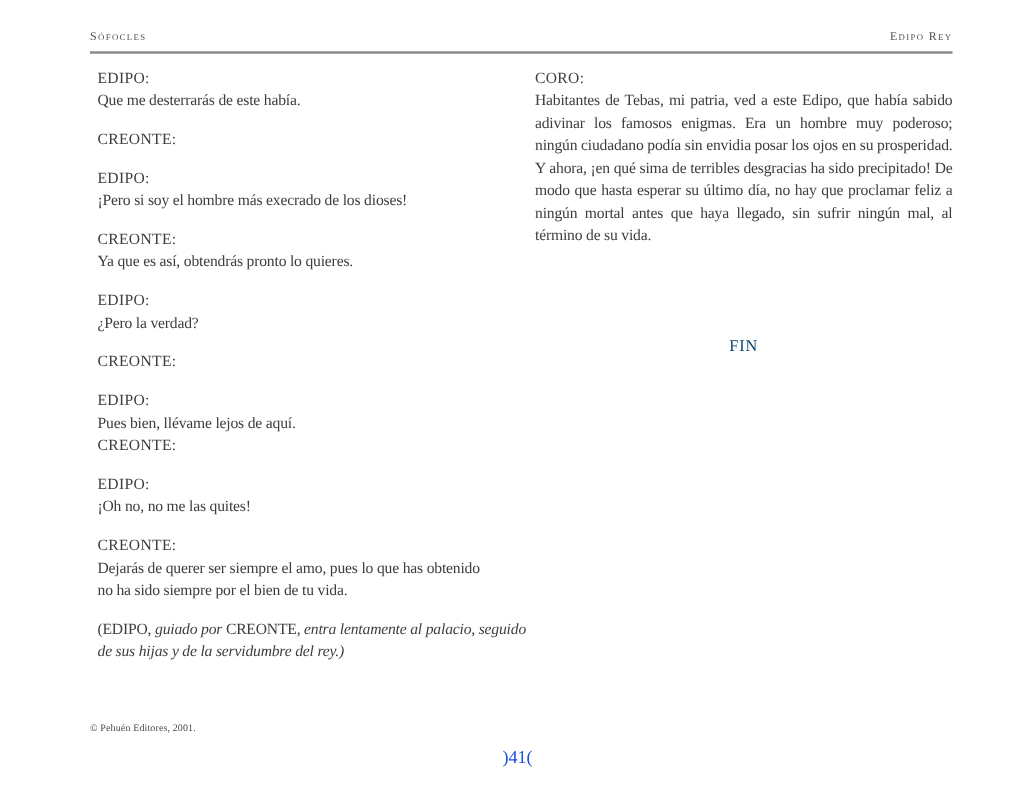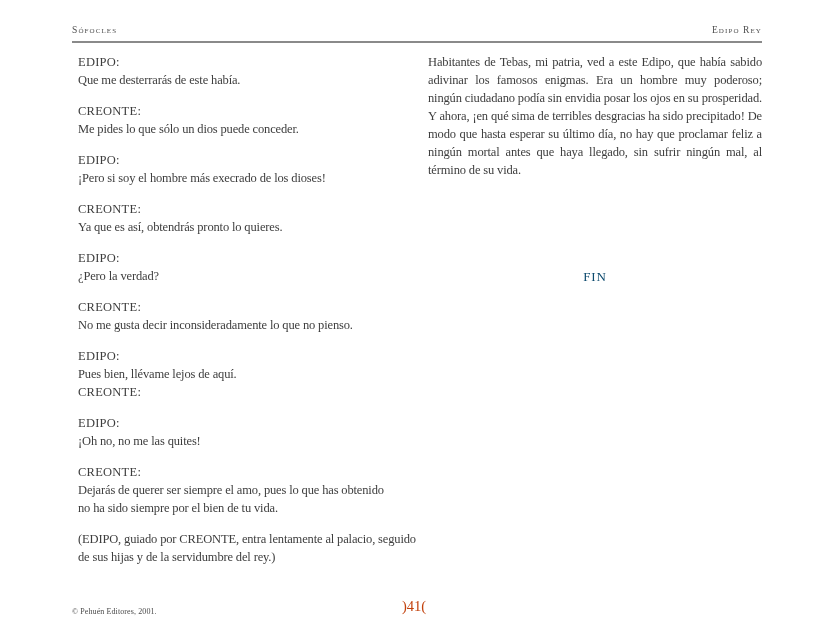--- a/index.html
+++ b/index.html
@@ -51,50 +51,50 @@
   .line { white-space: nowrap; }
   .speaker { letter-spacing: 0.25px; }
 
   .coro-text {
     margin: 0;
     text-align: justify;
     white-space: normal;
   }
 
   .stage { margin-top: 0; }
-  .it { }
+  .it { font-style: italic; }
 
   .fin {
     position: absolute;
     left: 428px;
     top: 269px;
     width: 334px;
     text-align: center;
     font-size: 13px;
     letter-spacing: 0.8px;
     color: #0c4a6e;
   }
 
   
   .copyright {
     position: absolute;
     left: 72px;
-    top: 607px;
+    top: 578px;
     font-size: 8px;
     letter-spacing: 0.1px;
     color: #4a4a4a;
   }
   .folio {
     position: absolute;
     left: 0;
     top: 598px;
     width: 828px;
     text-align: center;
     font-size: 14.5px;
-    color: #c2410c;
+    color: #1d4ed8;
   }
 </style>
 </head>
 <body>
 
 <div class="page">
 
   <div class="running-head">
     <span>Sófocles</span>
     <span>Edipo Rey</span>
@@ -103,41 +103,39 @@
 
   <div class="col left">
 
     <div class="speech">
       <div class="line speaker">EDIPO:</div>
       <div class="line">Que me desterrarás de este había.</div>
     </div>
 
     <div class="speech">
       <div class="line speaker">CREONTE:</div>
-      <div class="line">Me pides lo que sólo un dios puede conceder.</div>
     </div>
 
     <div class="speech">
       <div class="line speaker">EDIPO:</div>
       <div class="line">¡Pero si soy el hombre más execrado de los dioses!</div>
     </div>
 
     <div class="speech">
       <div class="line speaker">CREONTE:</div>
       <div class="line">Ya que es así, obtendrás pronto lo quieres.</div>
     </div>
 
     <div class="speech">
       <div class="line speaker">EDIPO:</div>
       <div class="line">¿Pero la verdad?</div>
     </div>
 
     <div class="speech">
       <div class="line speaker">CREONTE:</div>
-      <div class="line">No me gusta decir inconsideradamente lo que no pienso.</div>
     </div>
 
     <div class="speech no-gap">
       <div class="line speaker">EDIPO:</div>
       <div class="line">Pues bien, llévame lejos de aquí.</div>
     </div>
 
     <div class="speech">
       <div class="line speaker">CREONTE:</div>
     </div>
@@ -154,20 +152,21 @@
     </div>
 
     <div class="stage">
       <div class="line"><span>(EDIPO, </span><span class="it">guiado por </span><span>CREONTE, </span><span class="it">entra lentamente al palacio, seguido</span></div>
       <div class="line it">de sus hijas y de la servidumbre del rey.)</div>
     </div>
 
   </div>
 
   <div class="col right">
+    <div class="line speaker">CORO:</div>
     <p class="coro-text">Habitantes de Tebas, mi patria, ved a este Edipo, que había sabido adivinar los famosos enigmas. Era un hombre muy poderoso; ningún ciudadano podía sin envidia posar los ojos en su prosperidad. Y ahora, ¡en qué sima de terribles desgracias ha sido precipitado! De modo que hasta esperar su último día, no hay que proclamar feliz a ningún mortal antes que haya llegado, sin sufrir ningún mal, al término de su vida.</p>
   </div>
 
   <div class="fin">FIN</div>
 
   <div class="copyright">© Pehuén Editores, 2001.</div>
   <div class="folio">)41(</div>
 
 </div>
 

